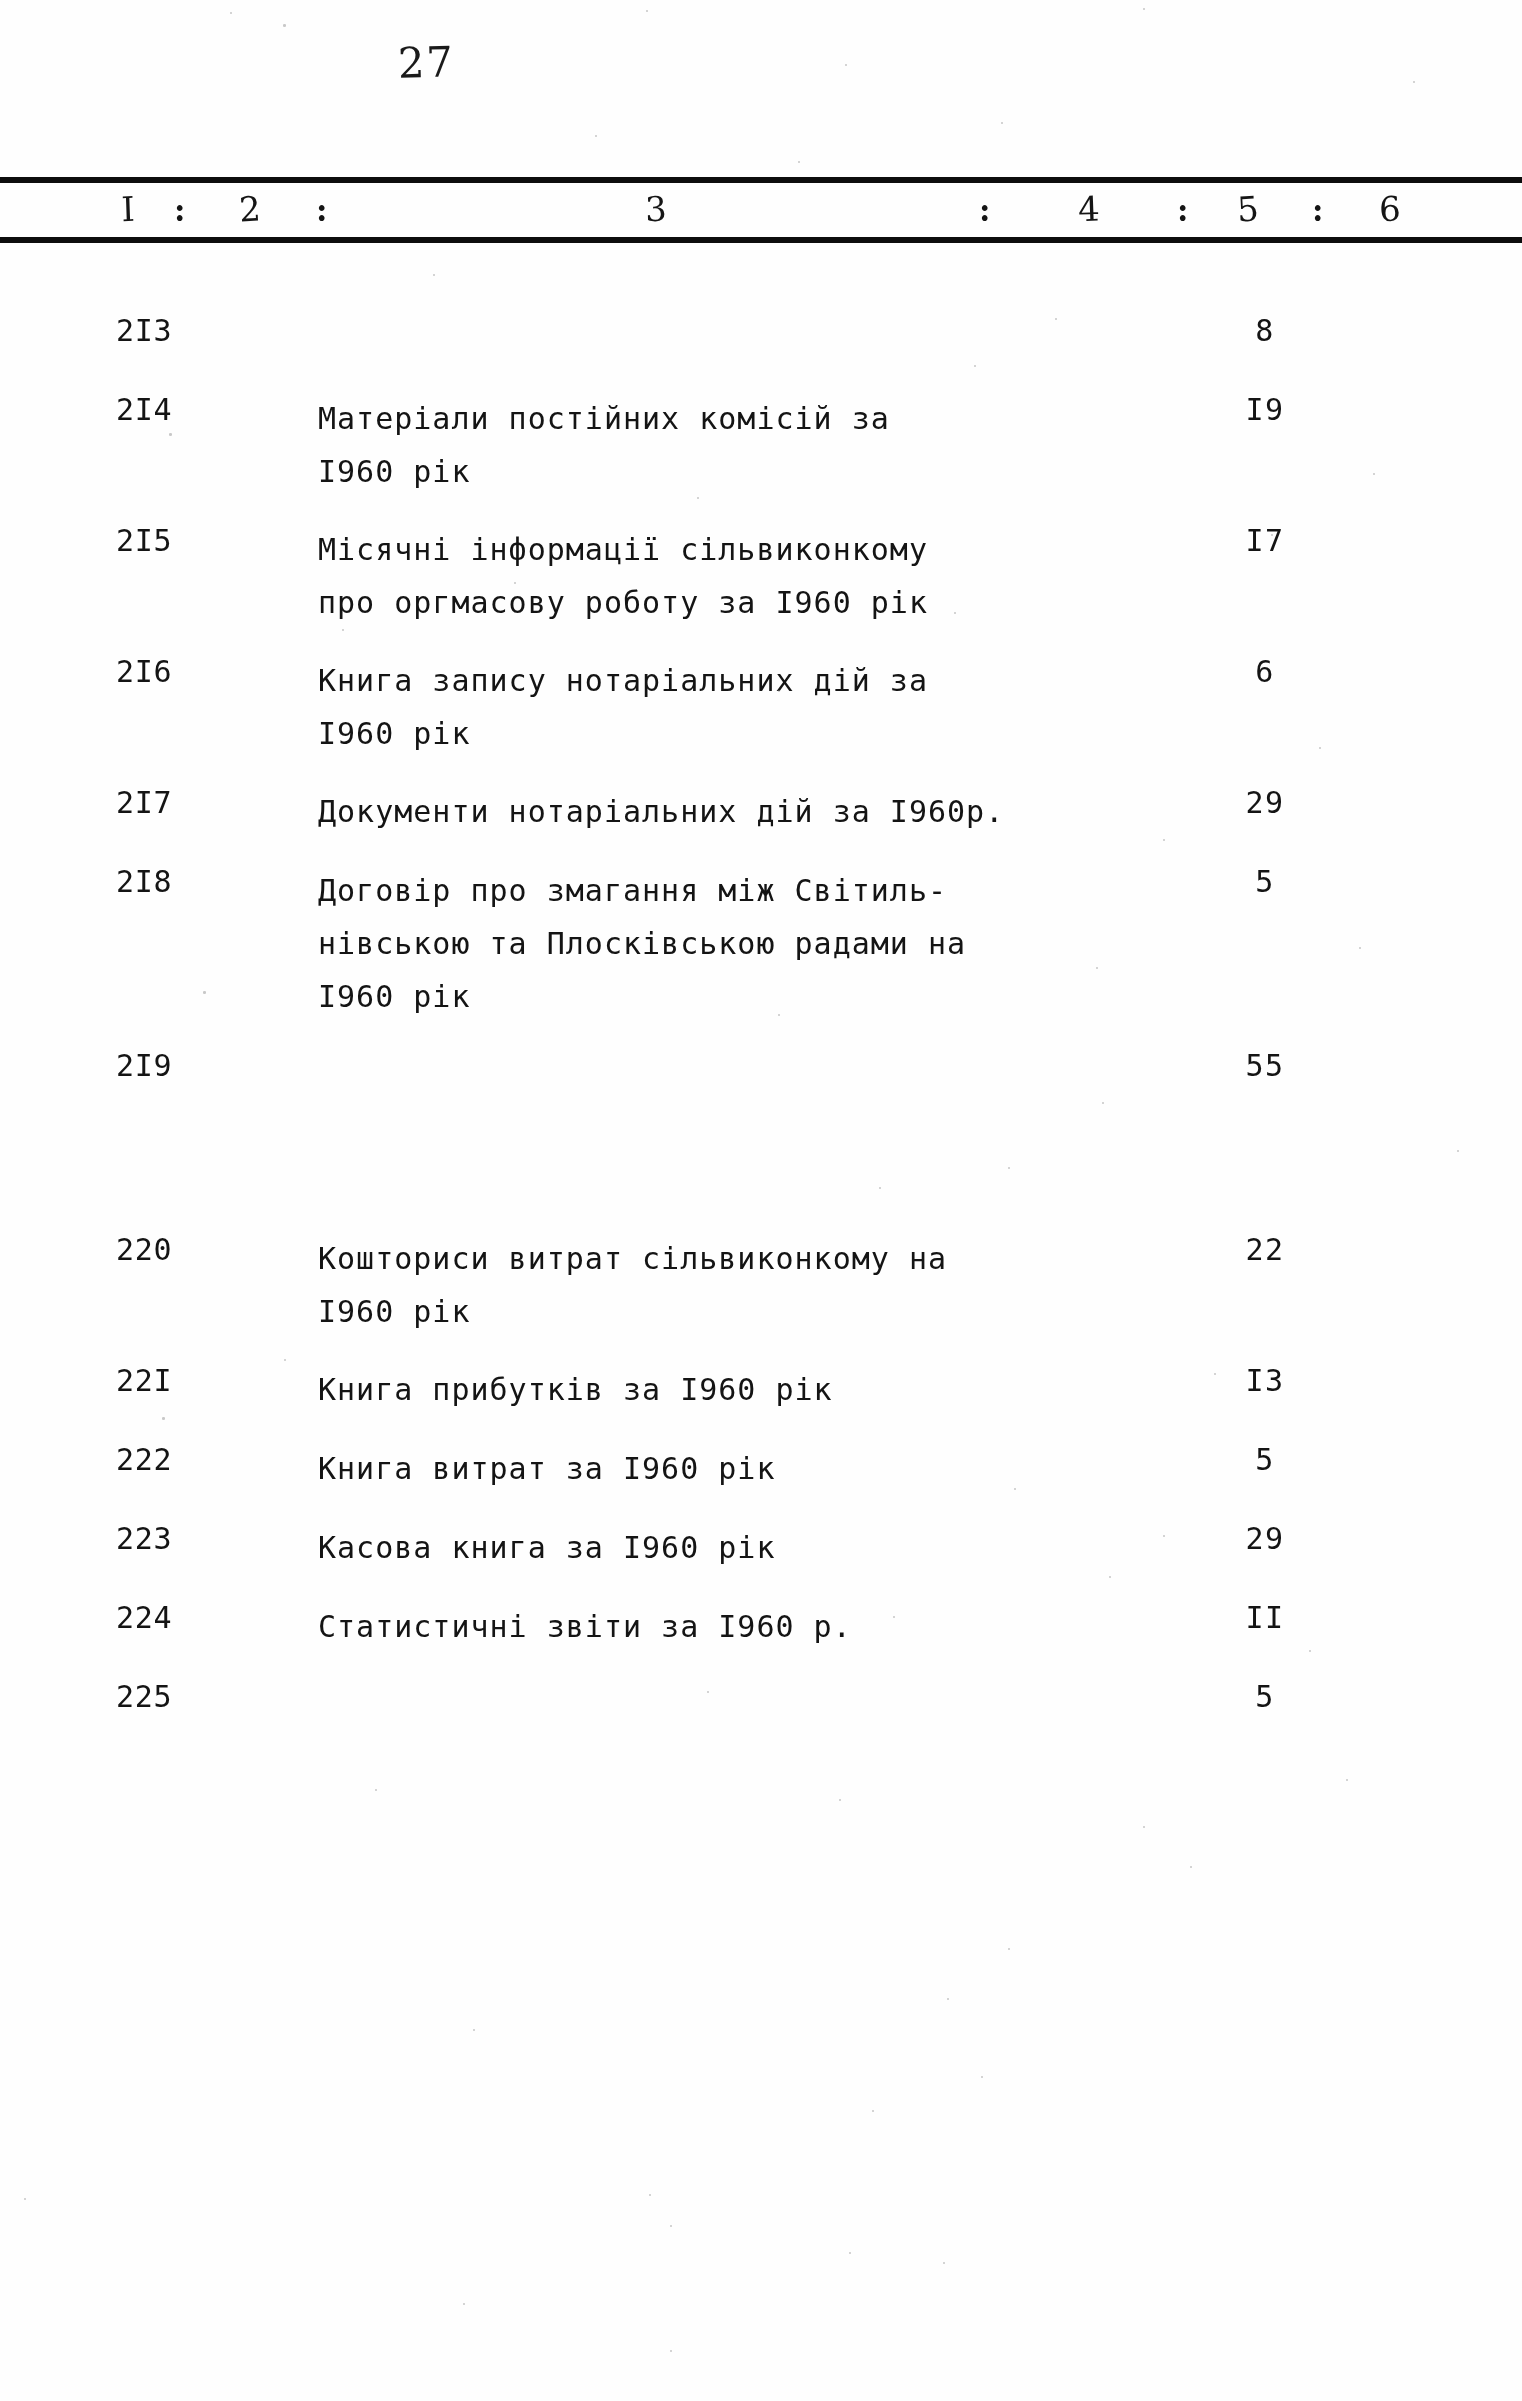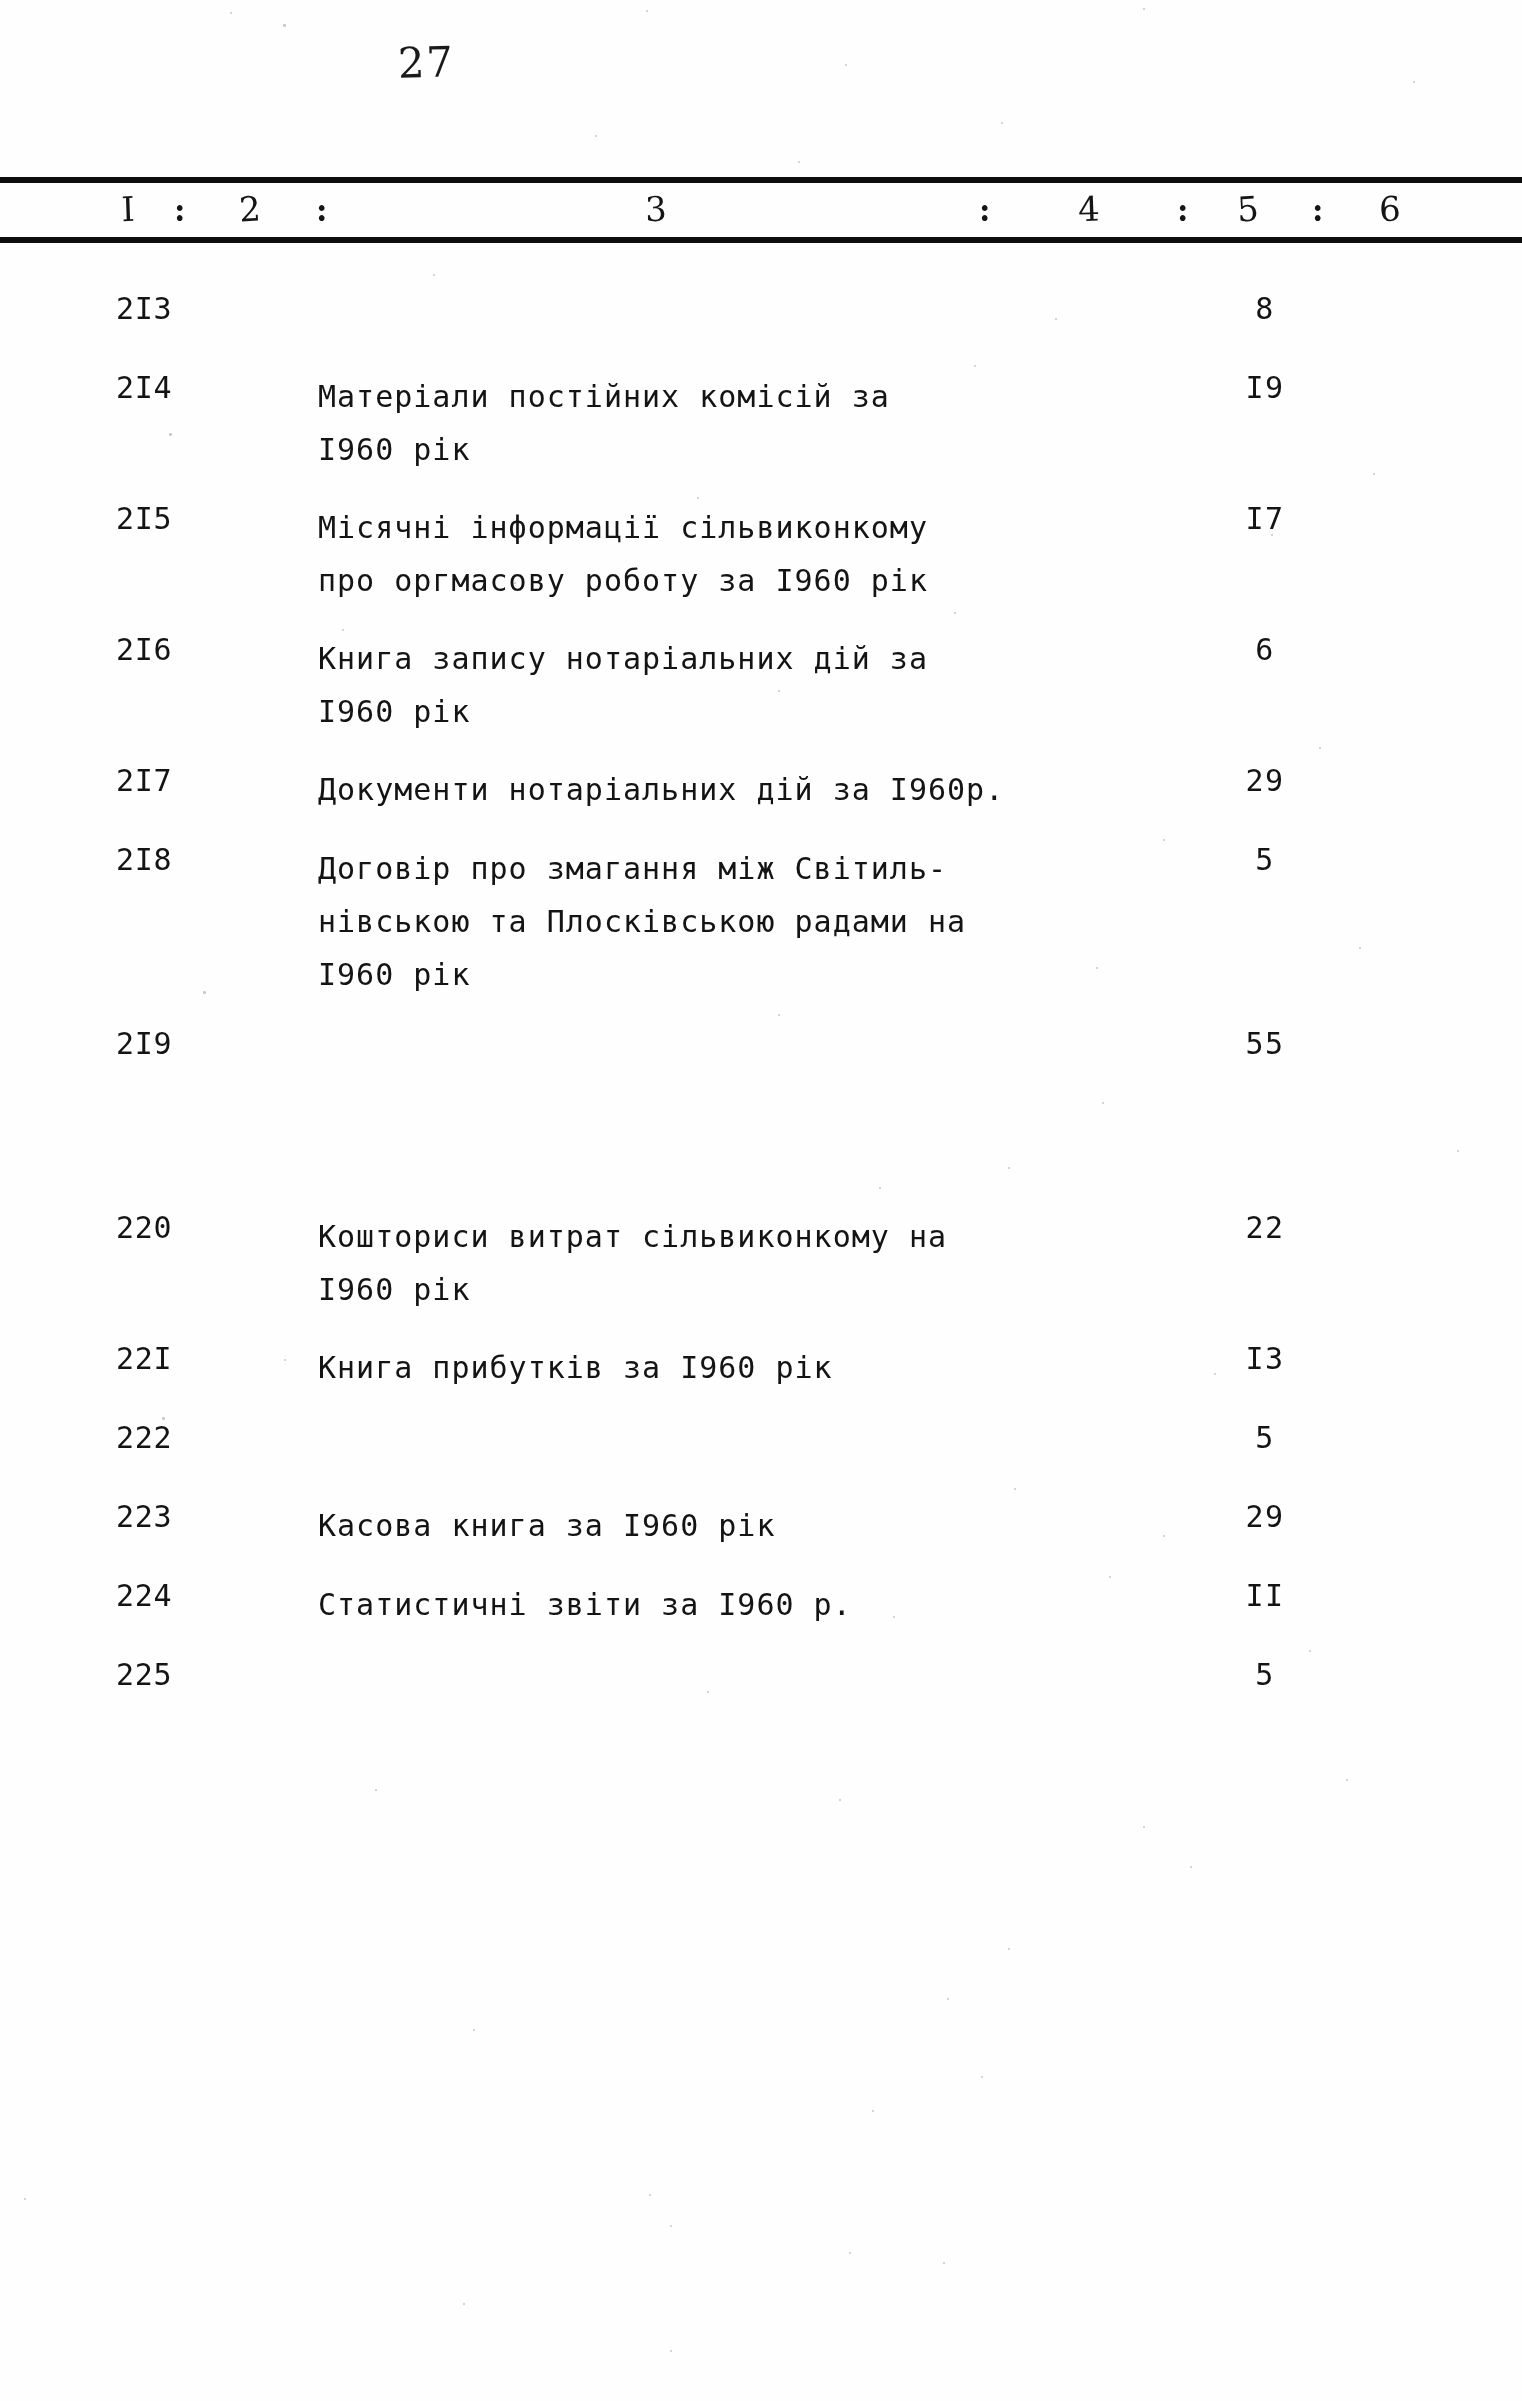--- a/index.html
+++ b/index.html
@@ -122,21 +122,21 @@
     top: 0;
     width: 108px;
     text-align: center;
     font-size: 30px;
     letter-spacing: 1.4px;
     white-space: pre;
     color: #141414;
   }
 
   
-  .lines1 { height: 53px; }
+  .lines1 { height: 53px; margin-top: 22px; }
   .lines2 { height: 105px; }
   .lines3 { height: 158px; }
 
   
   .speck {
     position: absolute;
     background: #9a9a9a;
     border-radius: 50%;
     opacity: .55;
   }
@@ -211,20 +211,21 @@
 I960 рік</div>
         <div class="count">22</div>
       </div>
       <div class="row lines1">
         <div class="num">22I</div>
         <div class="desc">Книга прибутків за I960 рік</div>
         <div class="count">I3</div>
       </div>
       <div class="row lines1">
         <div class="num">222</div>
+        <div class="desc">Книга витрат за I960 рік</div>
         <div class="count">5</div>
       </div>
       <div class="row lines1">
         <div class="num">223</div>
         <div class="desc">Касова книга за I960 рік</div>
         <div class="count">29</div>
       </div>
       <div class="row lines1">
         <div class="num">224</div>
         <div class="desc">Статистичні звіти за I960 р.</div>

